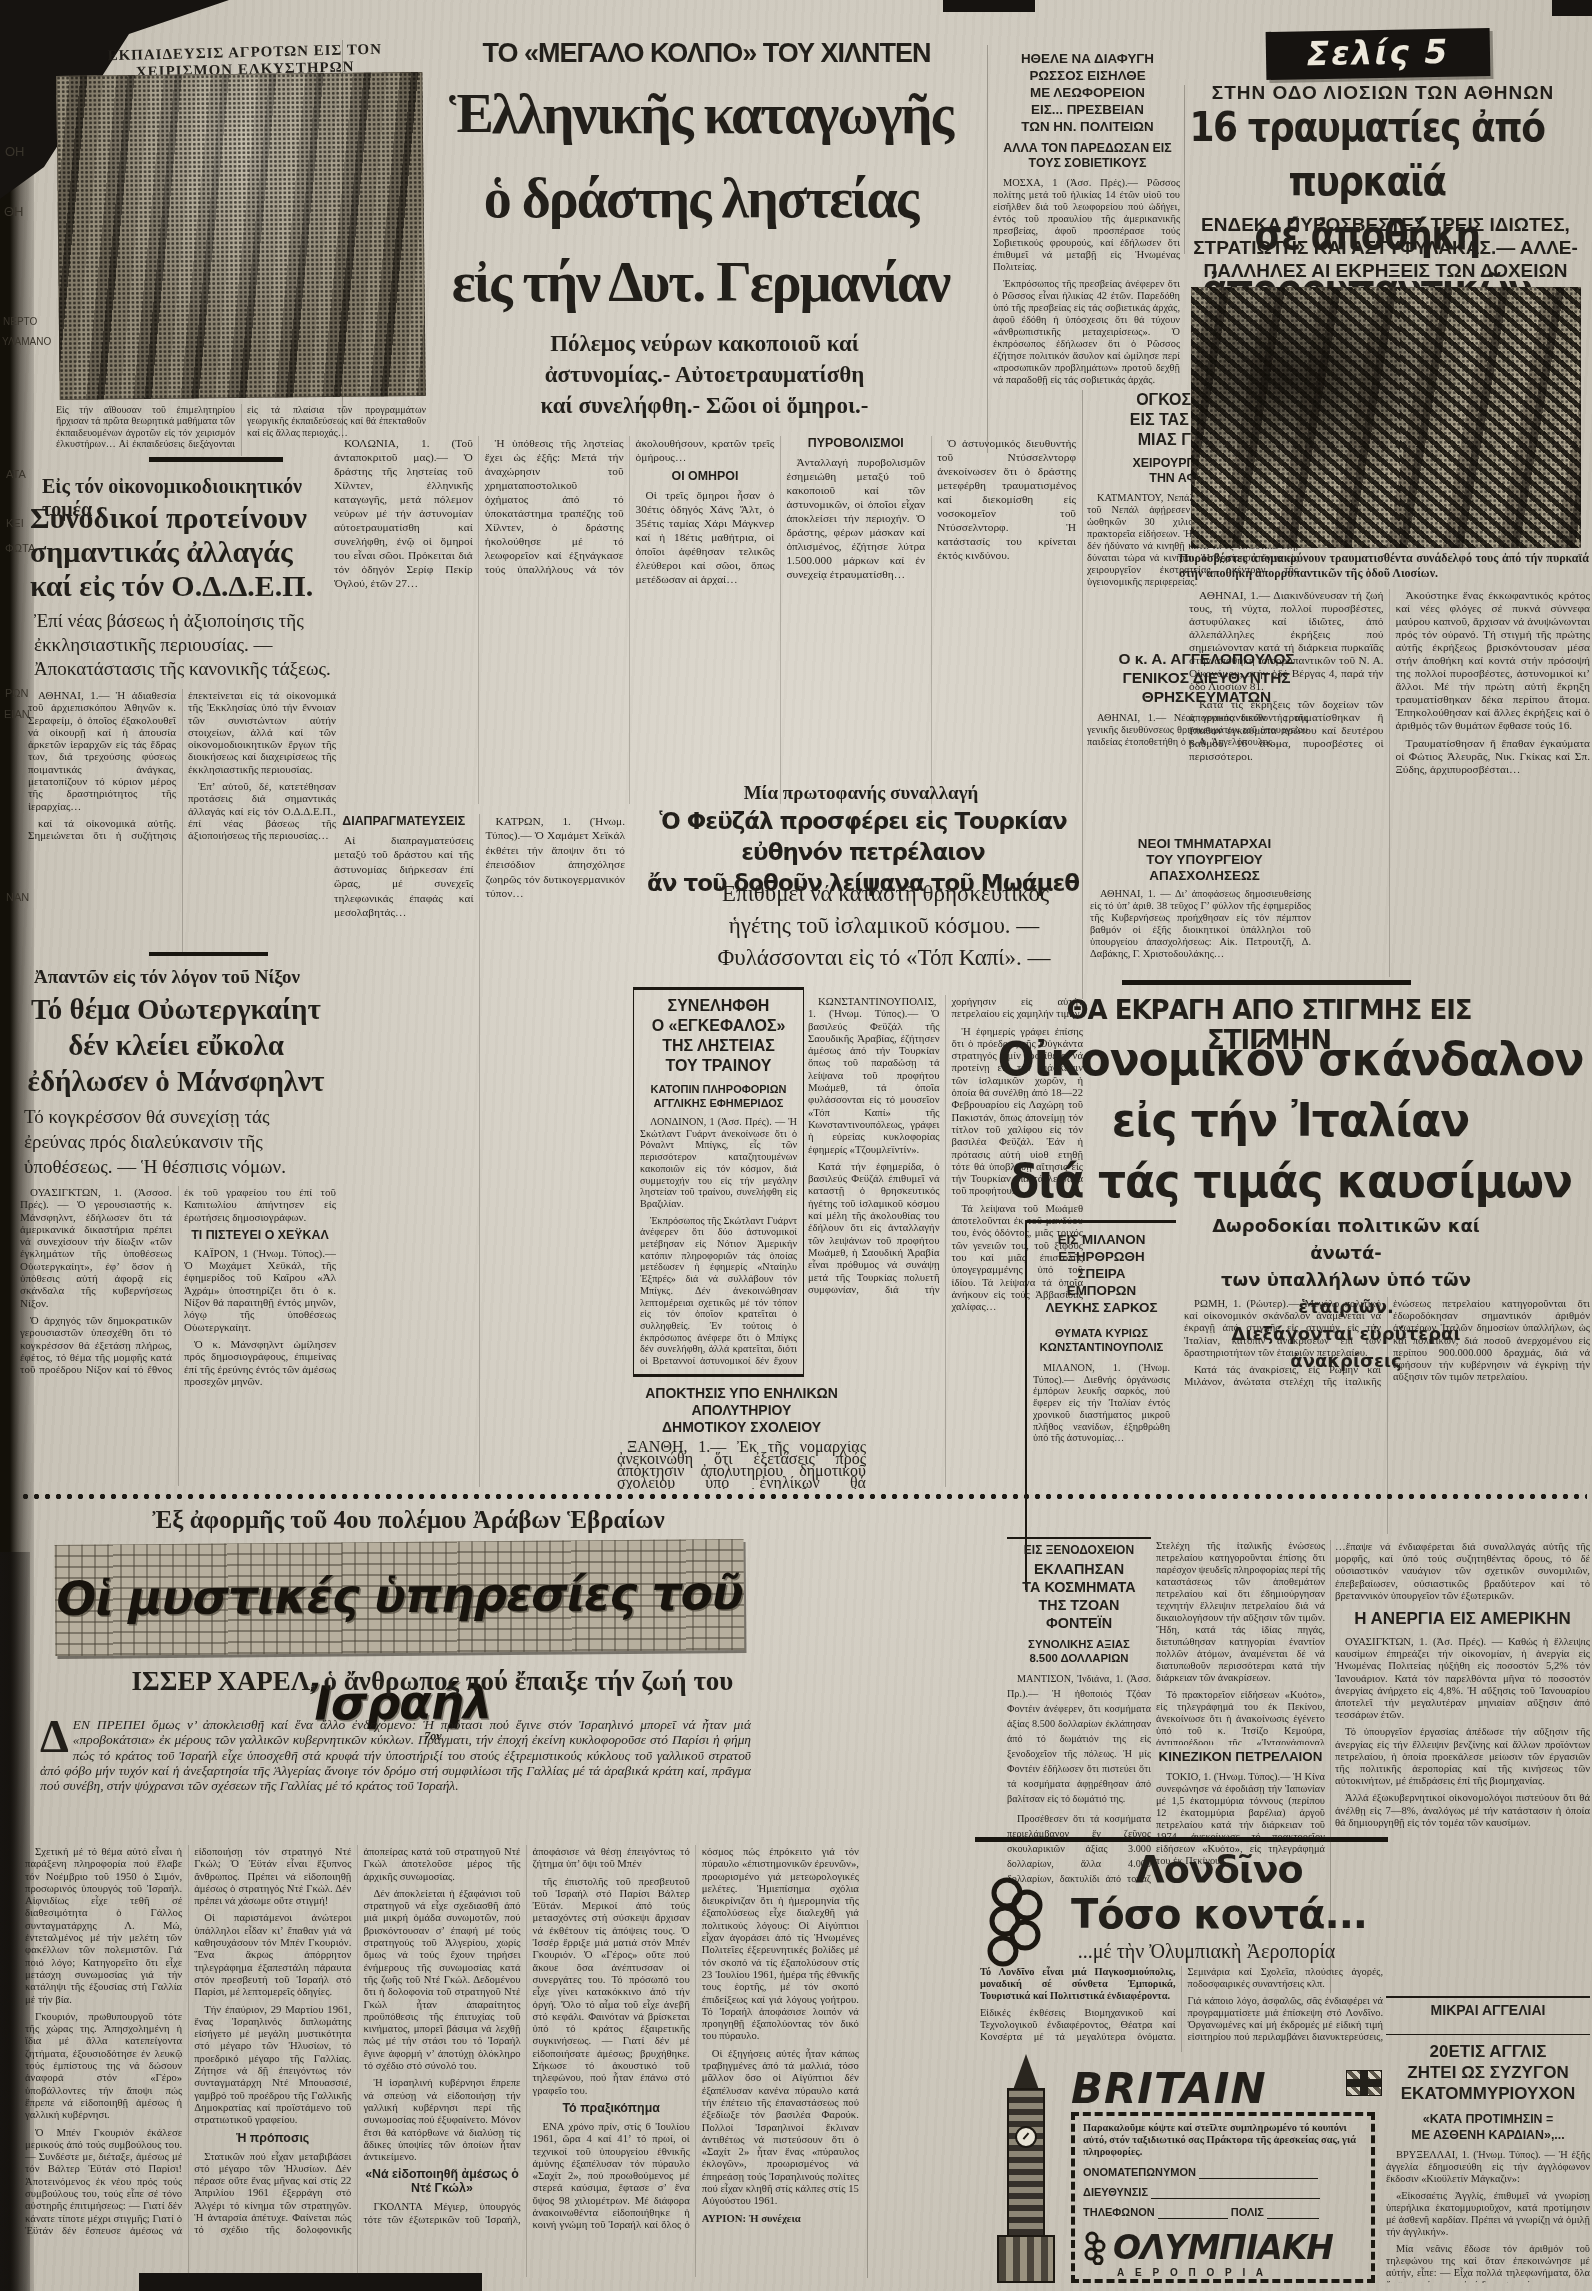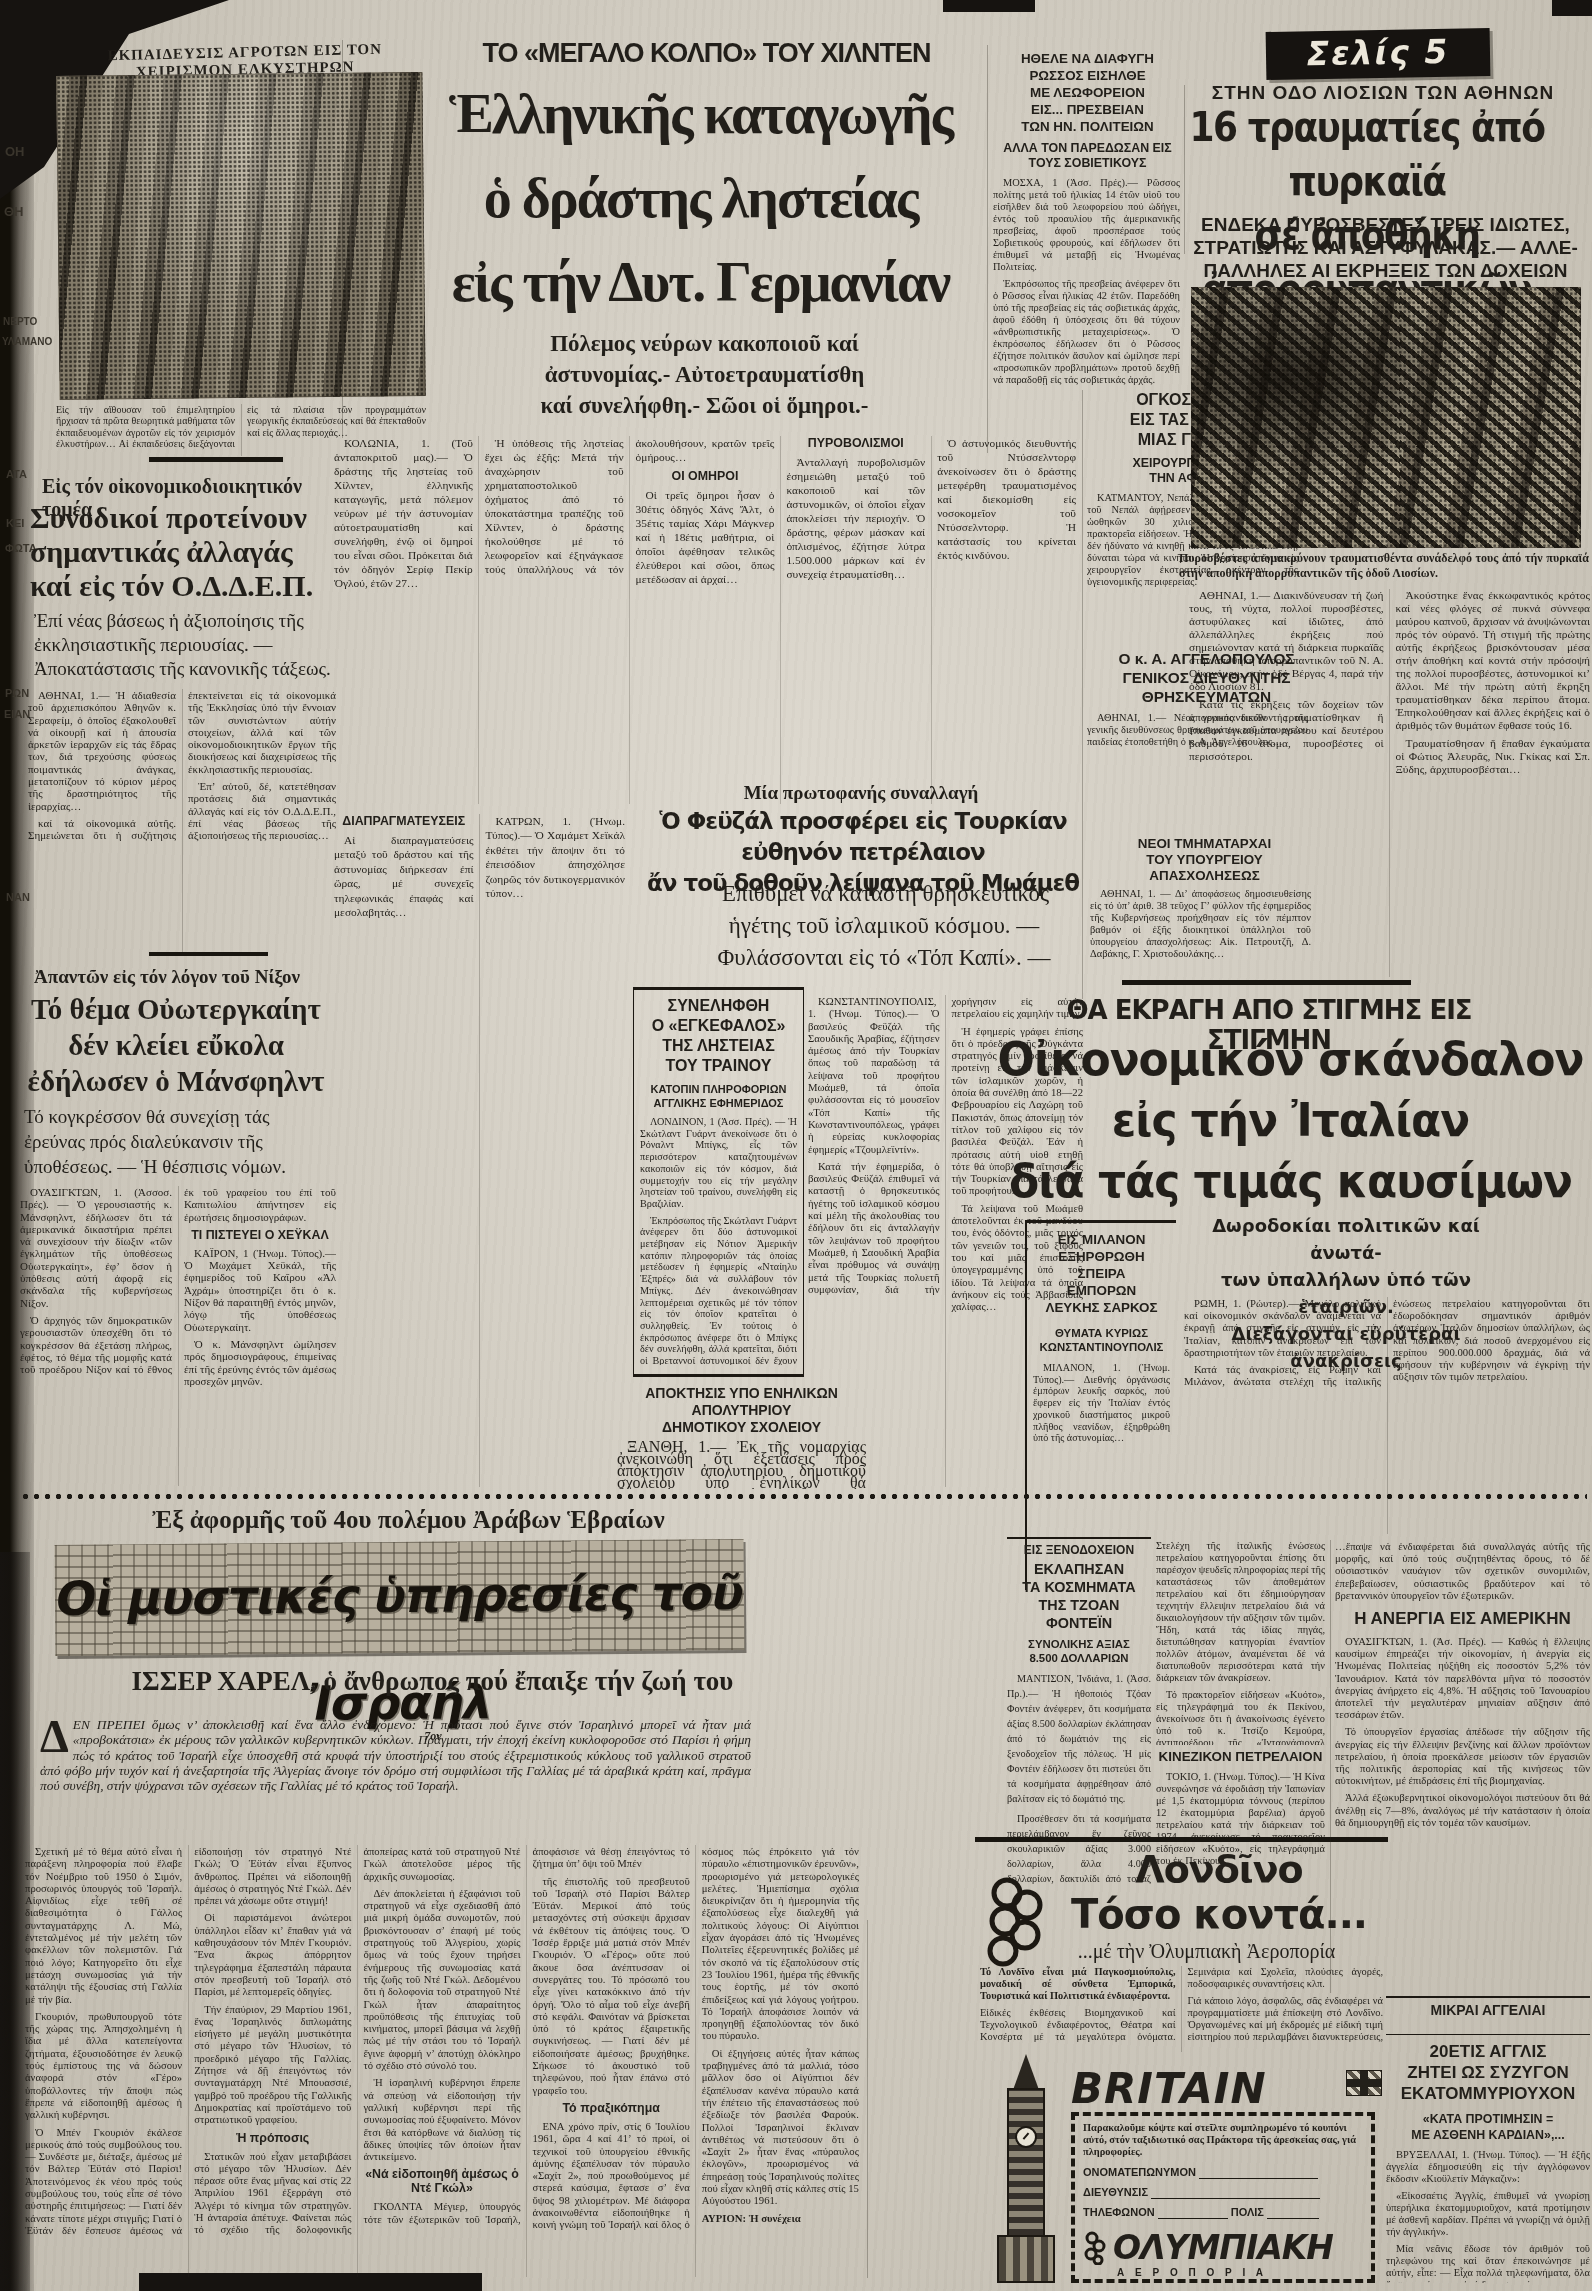--- a/index.html
+++ b/index.html
@@ -43,21 +43,21 @@
   .dotted{background-image:radial-gradient(circle,#1c1914 2.4px,transparent 3px);
       background-size:11px 9px;background-repeat:repeat-x;background-position:0 50%;}
   .dark{background:#161310;}
   .banner{background:
       repeating-linear-gradient(90deg, rgba(70,64,52,.45) 0 2px, transparent 2px 13px),
       repeating-linear-gradient(0deg, rgba(70,64,52,.5) 0 2px, transparent 2px 11px),
       #b7af9e; box-shadow:2px 3px 0 rgba(30,26,20,.5);}
   .box{border:2px solid #1c1812;}
   .coupon{border:4px dashed #1c1912;}
   .fieldline{border-bottom:1.5px solid #1c1912;display:inline-block;}
-  .frag{color:#3a352c;font-weight:bold;font-family:"Liberation Sans",sans-serif;text-align:right;}
+  .frag{color:#3a352c;font-weight:normal;font-family:"Liberation Sans",sans-serif;text-align:right;}
   .vr{width:1px;background:rgba(40,35,28,.3);}
 </style>
 </head>
 <body>
 
 <div class="page">
 
   <div class="abs dark" style="left:0;top:0;width:34px;height:2291px;background:linear-gradient(90deg,#131009 0,#131009 10px,rgba(25,20,14,.55) 20px,rgba(25,20,14,.15) 34px);"></div>
   <div class="abs dark" style="left:0;top:0;width:229px;height:199px;clip-path:polygon(0 0,229px 0,129px 34px,44px 167px,0 199px);"></div>
   <div class="abs dark" style="left:943px;top:0;width:92px;height:12px;"></div>

